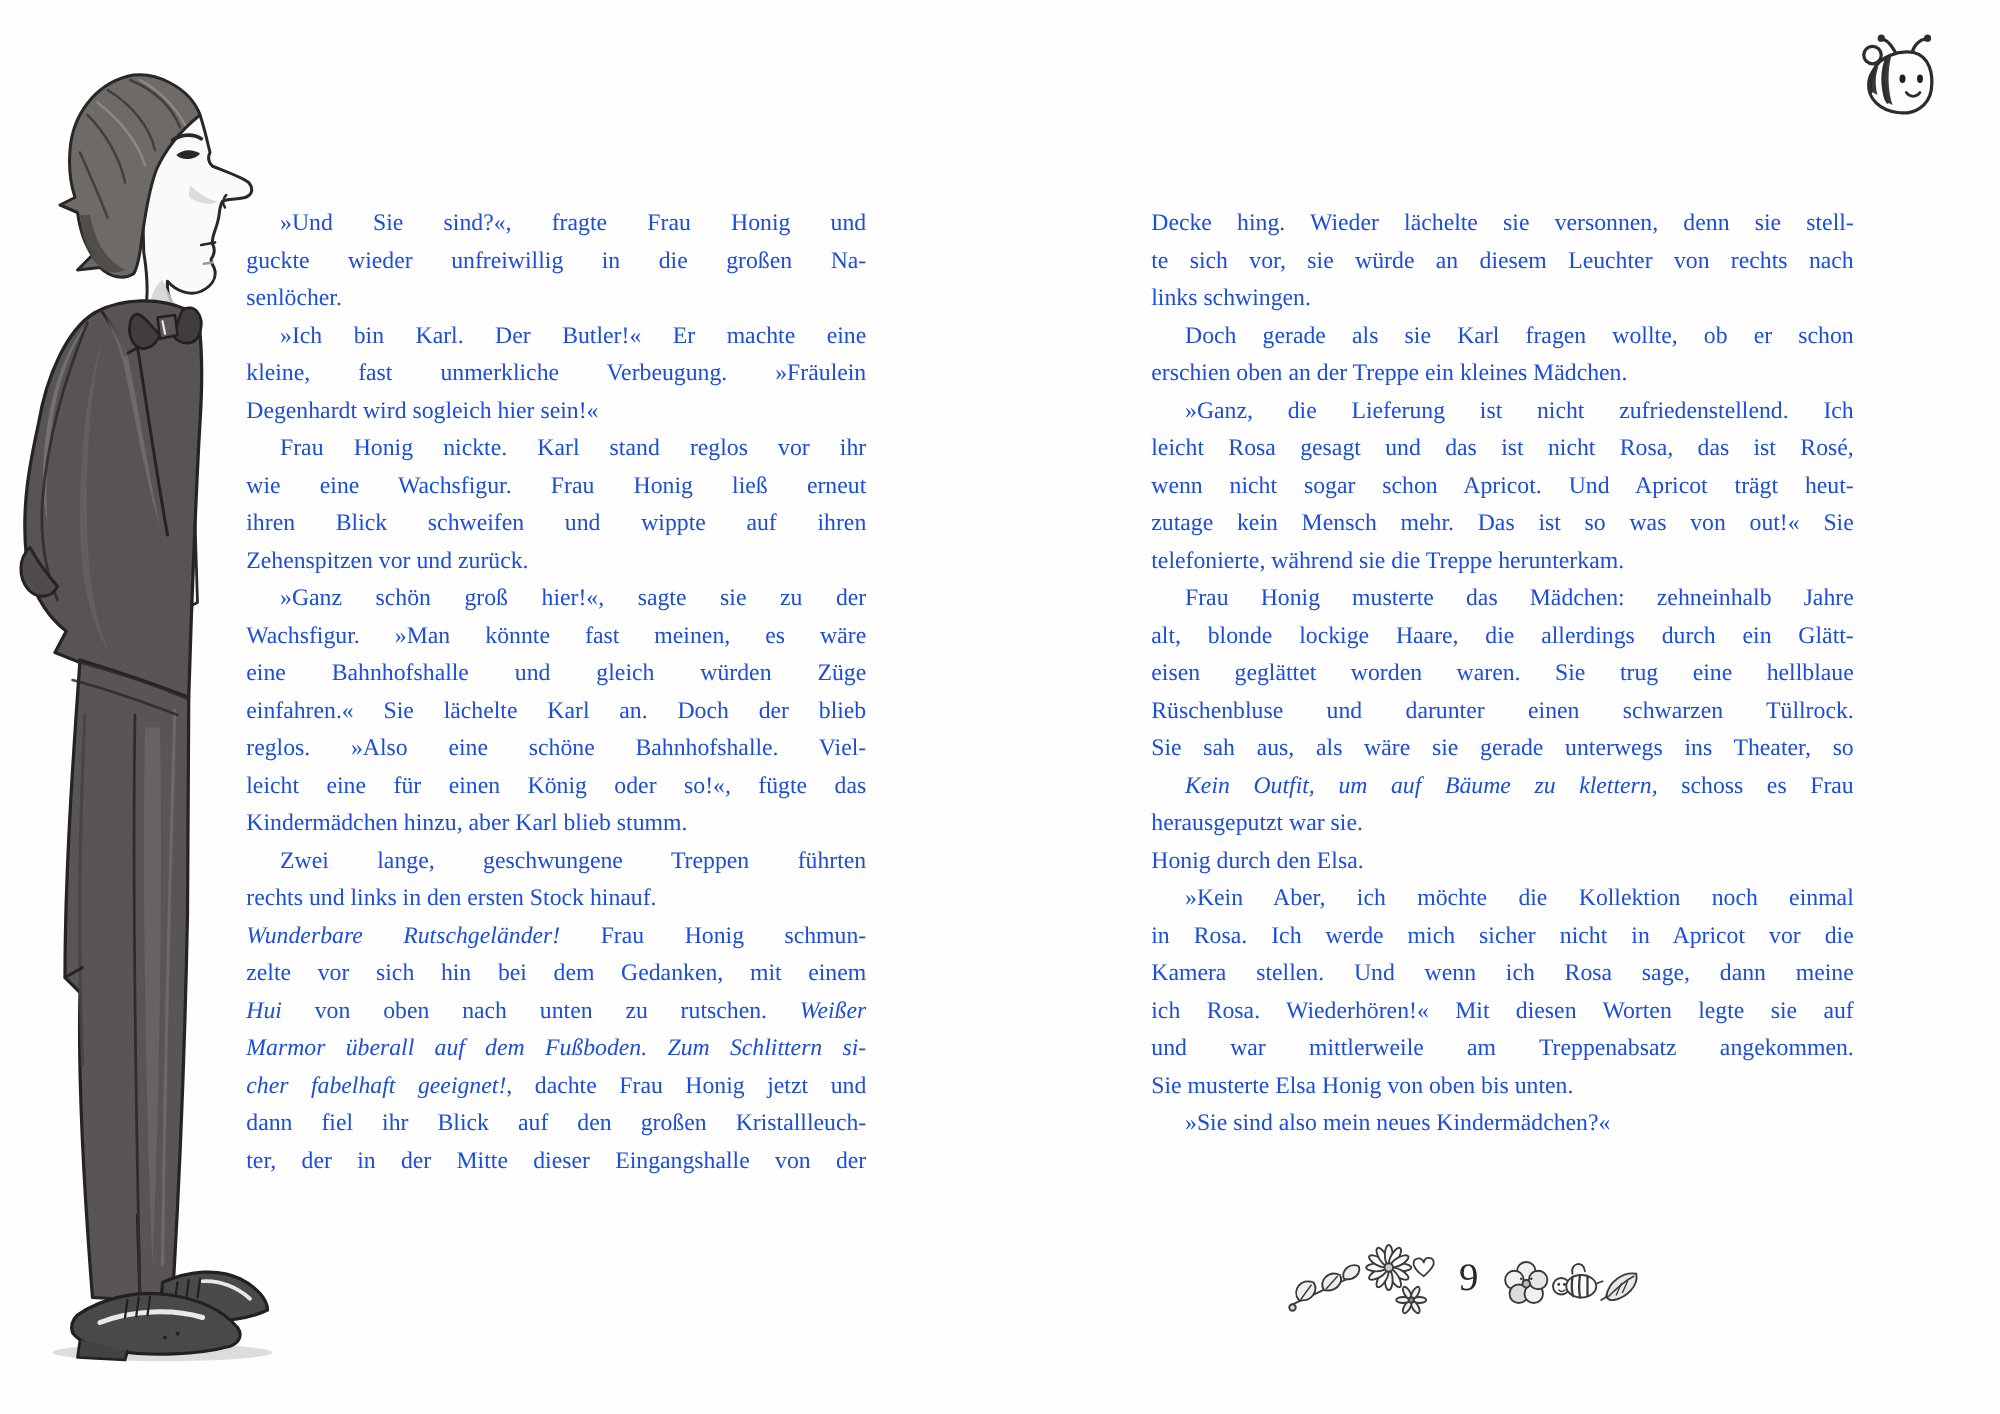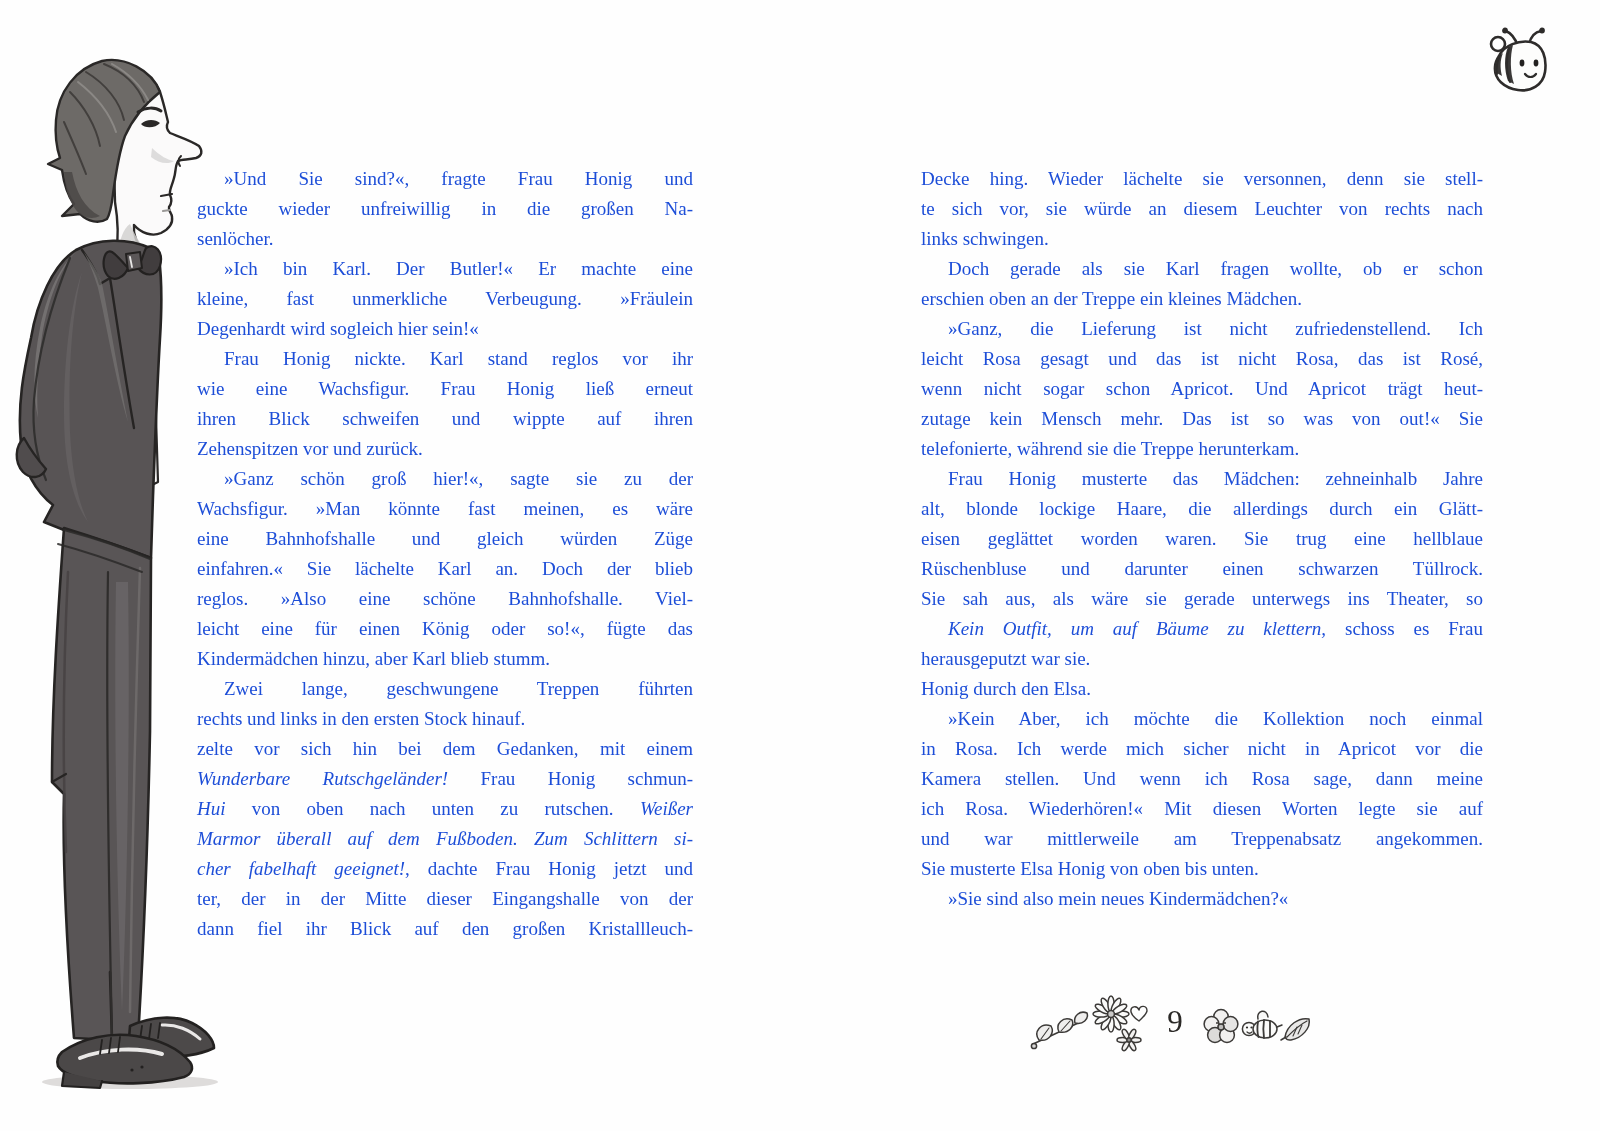--- a/index.html
+++ b/index.html
@@ -142,27 +142,27 @@
     <div class="line pend"><span>Zehenspitzen vor und zurück.</span></div>
     <div class="line ind"><span>»Ganz schön groß hier!«, sagte sie zu der</span></div>
     <div class="line"><span>Wachsfigur. »Man könnte fast meinen, es wäre</span></div>
     <div class="line"><span>eine Bahnhofshalle und gleich würden Züge</span></div>
     <div class="line"><span>einfahren.« Sie lächelte Karl an. Doch der blieb</span></div>
     <div class="line"><span>reglos. »Also eine schöne Bahnhofshalle. Viel-</span></div>
     <div class="line"><span>leicht eine für einen König oder so!«, fügte das</span></div>
     <div class="line pend"><span>Kindermädchen hinzu, aber Karl blieb stumm.</span></div>
     <div class="line ind"><span>Zwei lange, geschwungene Treppen führten</span></div>
     <div class="line pend"><span>rechts und links in den ersten Stock hinauf.</span></div>
+    <div class="line"><i>Wunderbare Rutschgeländer!</i><span> Frau Honig schmun-</span></div>
     <div class="line"><span>zelte vor sich hin bei dem Gedanken, mit einem</span></div>
-    <div class="line"><i>Wunderbare Rutschgeländer!</i><span> Frau Honig schmun-</span></div>
     <div class="line"><i>Hui</i><span> von oben nach unten zu rutschen. </span><i>Weißer</i></div>
     <div class="line"><i>Marmor überall auf dem Fußboden. Zum Schlittern si-</i></div>
     <div class="line"><i>cher fabelhaft geeignet!</i><span>, dachte Frau Honig jetzt und</span></div>
+    <div class="line"><span>dann fiel ihr Blick auf den großen Kristallleuch-</span></div>
     <div class="line"><span>ter, der in der Mitte dieser Eingangshalle von der</span></div>
-    <div class="line"><span>dann fiel ihr Blick auf den großen Kristallleuch-</span></div>
   </div>
 
 <div id="right-col" class="col">
     <div class="line"><span>Decke hing. Wieder lächelte sie versonnen, denn sie stell-</span></div>
     <div class="line"><span>te sich vor, sie würde an diesem Leuchter von rechts nach</span></div>
     <div class="line pend"><span>links schwingen.</span></div>
     <div class="line ind"><span>Doch gerade als sie Karl fragen wollte, ob er schon</span></div>
     <div class="line pend"><span>erschien oben an der Treppe ein kleines Mädchen.</span></div>
     <div class="line ind"><span>»Ganz, die Lieferung ist nicht zufriedenstellend. Ich</span></div>
     <div class="line"><span>leicht Rosa gesagt und das ist nicht Rosa, das ist Rosé,</span></div>

